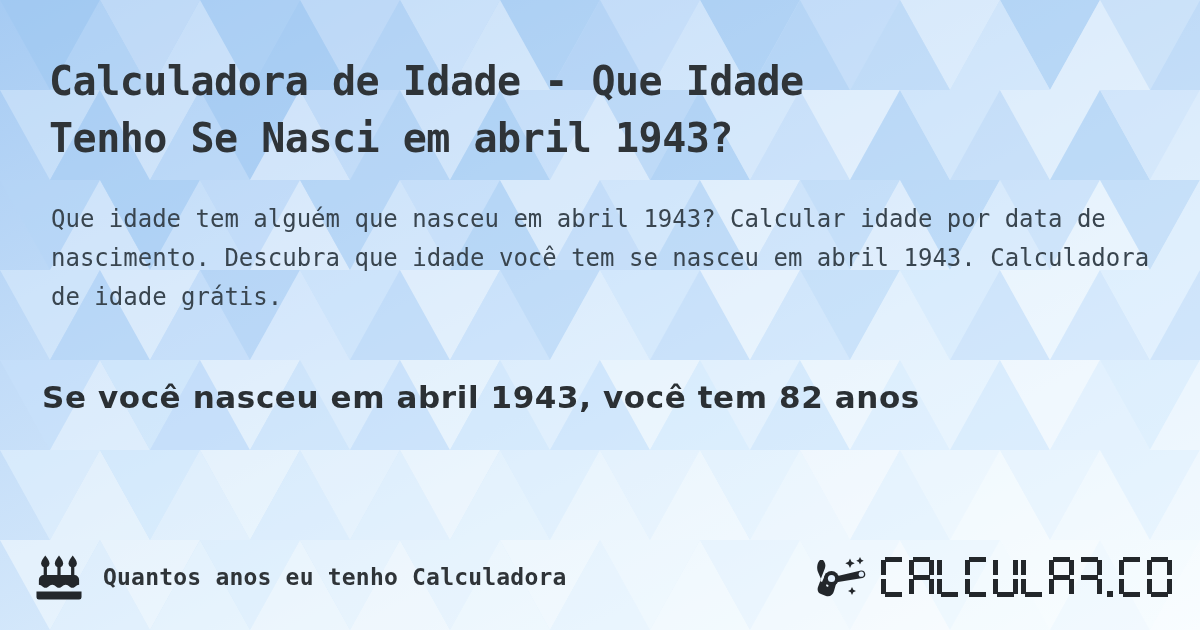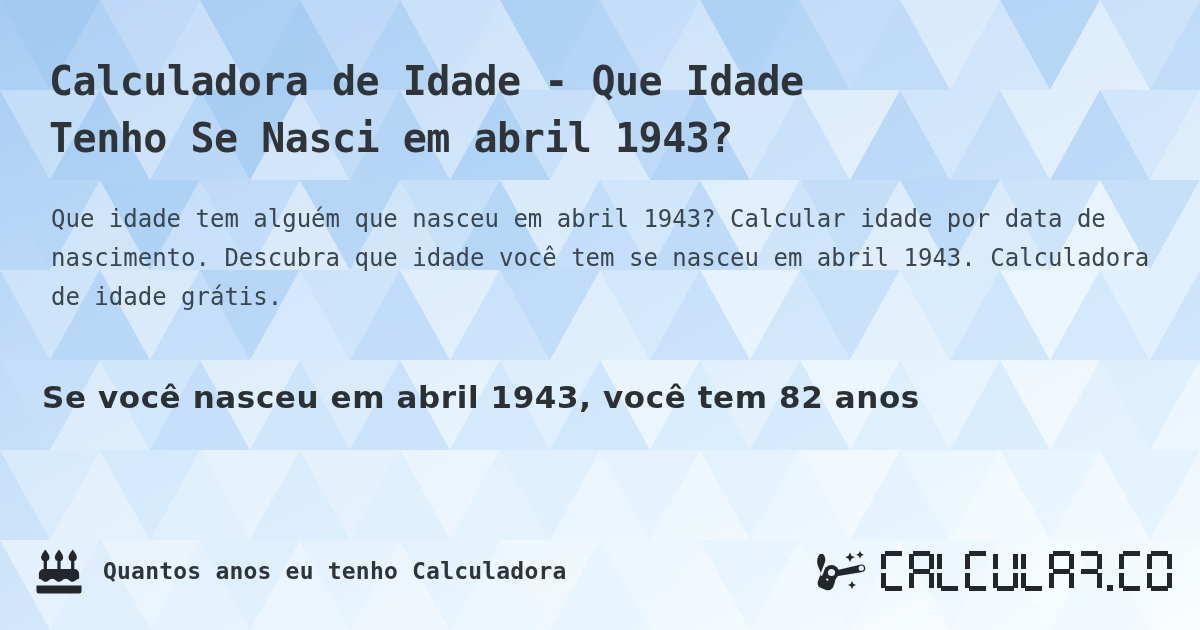--- a/index.html
+++ b/index.html
@@ -79,21 +79,21 @@
     font-size: 31px;
     line-height: 1.3;
     letter-spacing: 0.6px;
     color: #2b3034;
   }
 
   .footer {
     position: absolute;
     left: 34px;
     right: 28px;
-    bottom: 32px;
+    bottom: 26px;
     height: 54px;
     display: flex;
     align-items: center;
     justify-content: space-between;
   }
 
   .brand-left {
     display: flex;
     align-items: center;
     gap: 19px;

